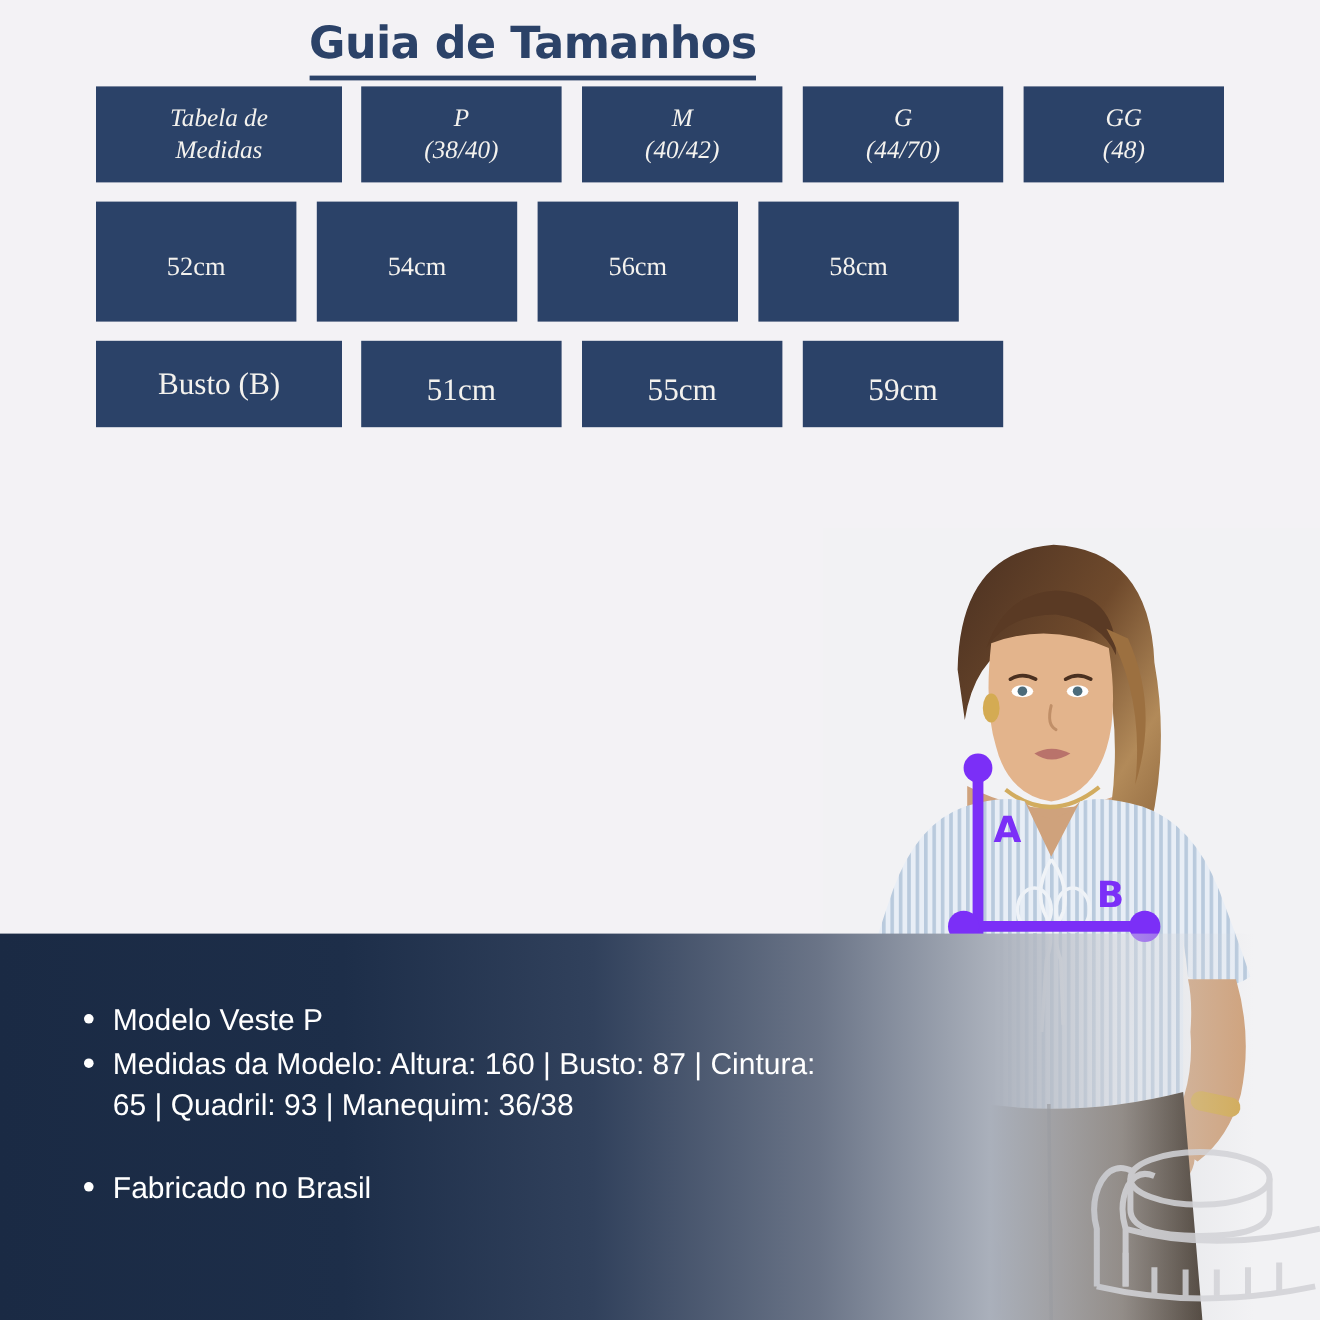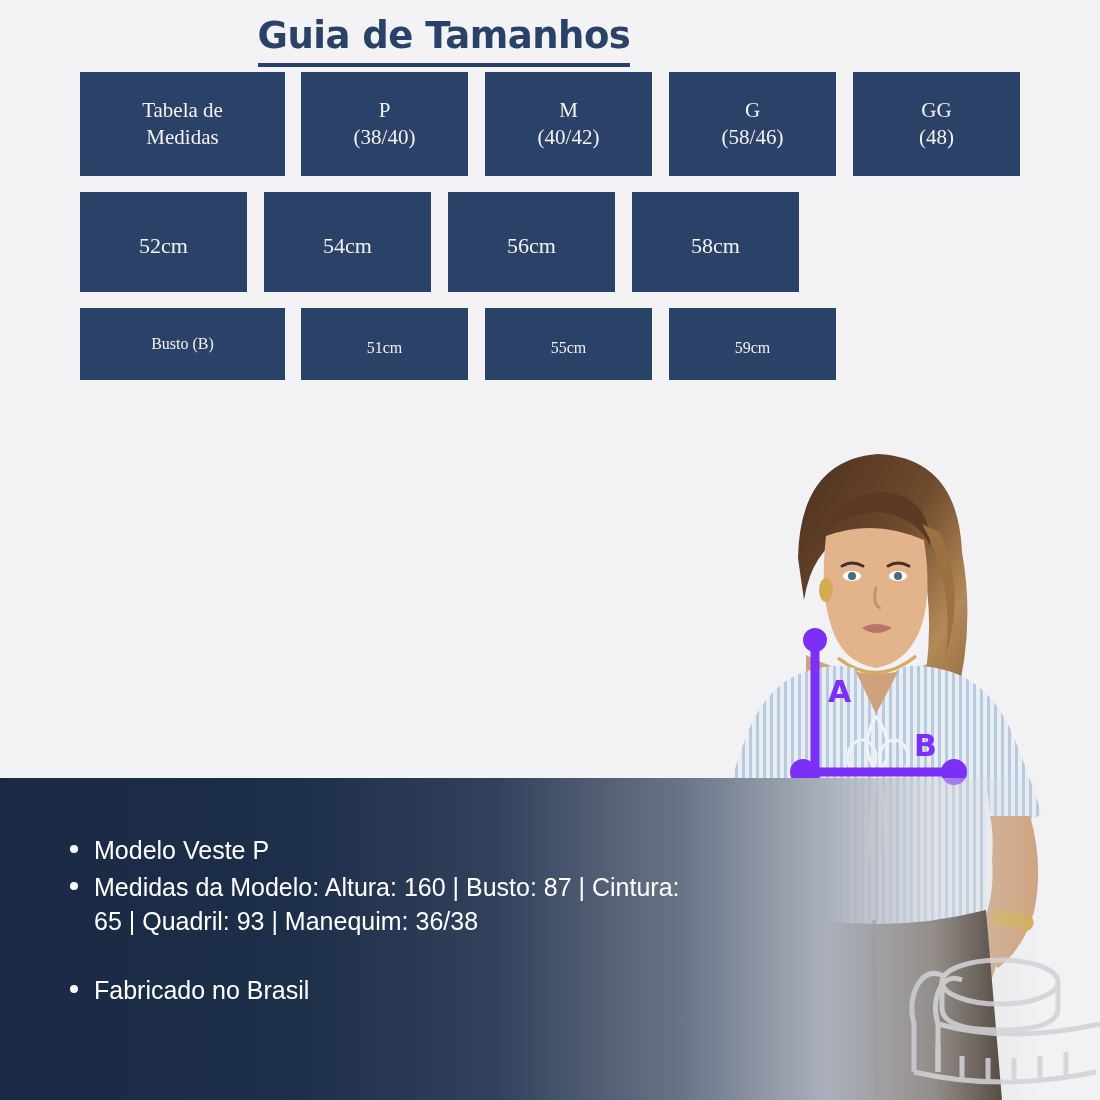--- a/index.html
+++ b/index.html
@@ -29,42 +29,42 @@
     border-bottom:4px solid #2b4268;
   }
 
   
   #size-table {
     position:absolute;
     top:72px; left:80px;
     width:940px;
   }
   .tbl-row { display:flex; }
-  .tbl-row.r-head { height:104px; margin-bottom:16px; }
+  .tbl-row.r-head { height:80px; margin-bottom:16px;font-style:italic; }
   .tbl-row.r-body1 { height:100px; margin-bottom:16px; }
   .tbl-row.r-body2 { height:72px; }
 
   .cell {
     background:#2b4268;
     color:#f4f2ee;
     font-family:"Liberation Serif", serif;
     display:flex;
     align-items:center;
     justify-content:center;
     text-align:center;
     line-height:1.28;
   }
   .cell.c-label { width:205px; margin-right:16px; }
   .cell.c-val   { width:167px; margin-right:17px; }
   .cell.c-val:last-child { margin-right:0; }
 
   .r-head .cell { font-size:21px; }
   .r-head .c-label { font-size:21px; }
   .r-body1 .cell { font-size:22px; }
-  .r-body2 .cell { font-size:16px; }
+  .r-body2 .cell { font-size:26px; }
   
   .r-body1 .c-val, .r-body2 .c-val { padding-top:9px; }
   .r-body1 .c-label { padding-bottom:2px; }
 
   
   #model-photo {
     position:absolute;
     left:686px; top:440px;
     width:414px; height:660px;
     overflow:hidden;
@@ -141,21 +141,21 @@
     </div>
     <div class="cell c-val">
       <span>
         <span>M</span><br>
         <span>(40/42)</span>
       </span>
     </div>
     <div class="cell c-val">
       <span>
         <span>G</span><br>
-        <span>(58/46)</span>
+        <span>(44/70)</span>
       </span>
     </div>
     <div class="cell c-val">
       <span>
         <span>GG</span><br>
         <span>(48)</span>
       </span>
     </div>
   </div>
 

